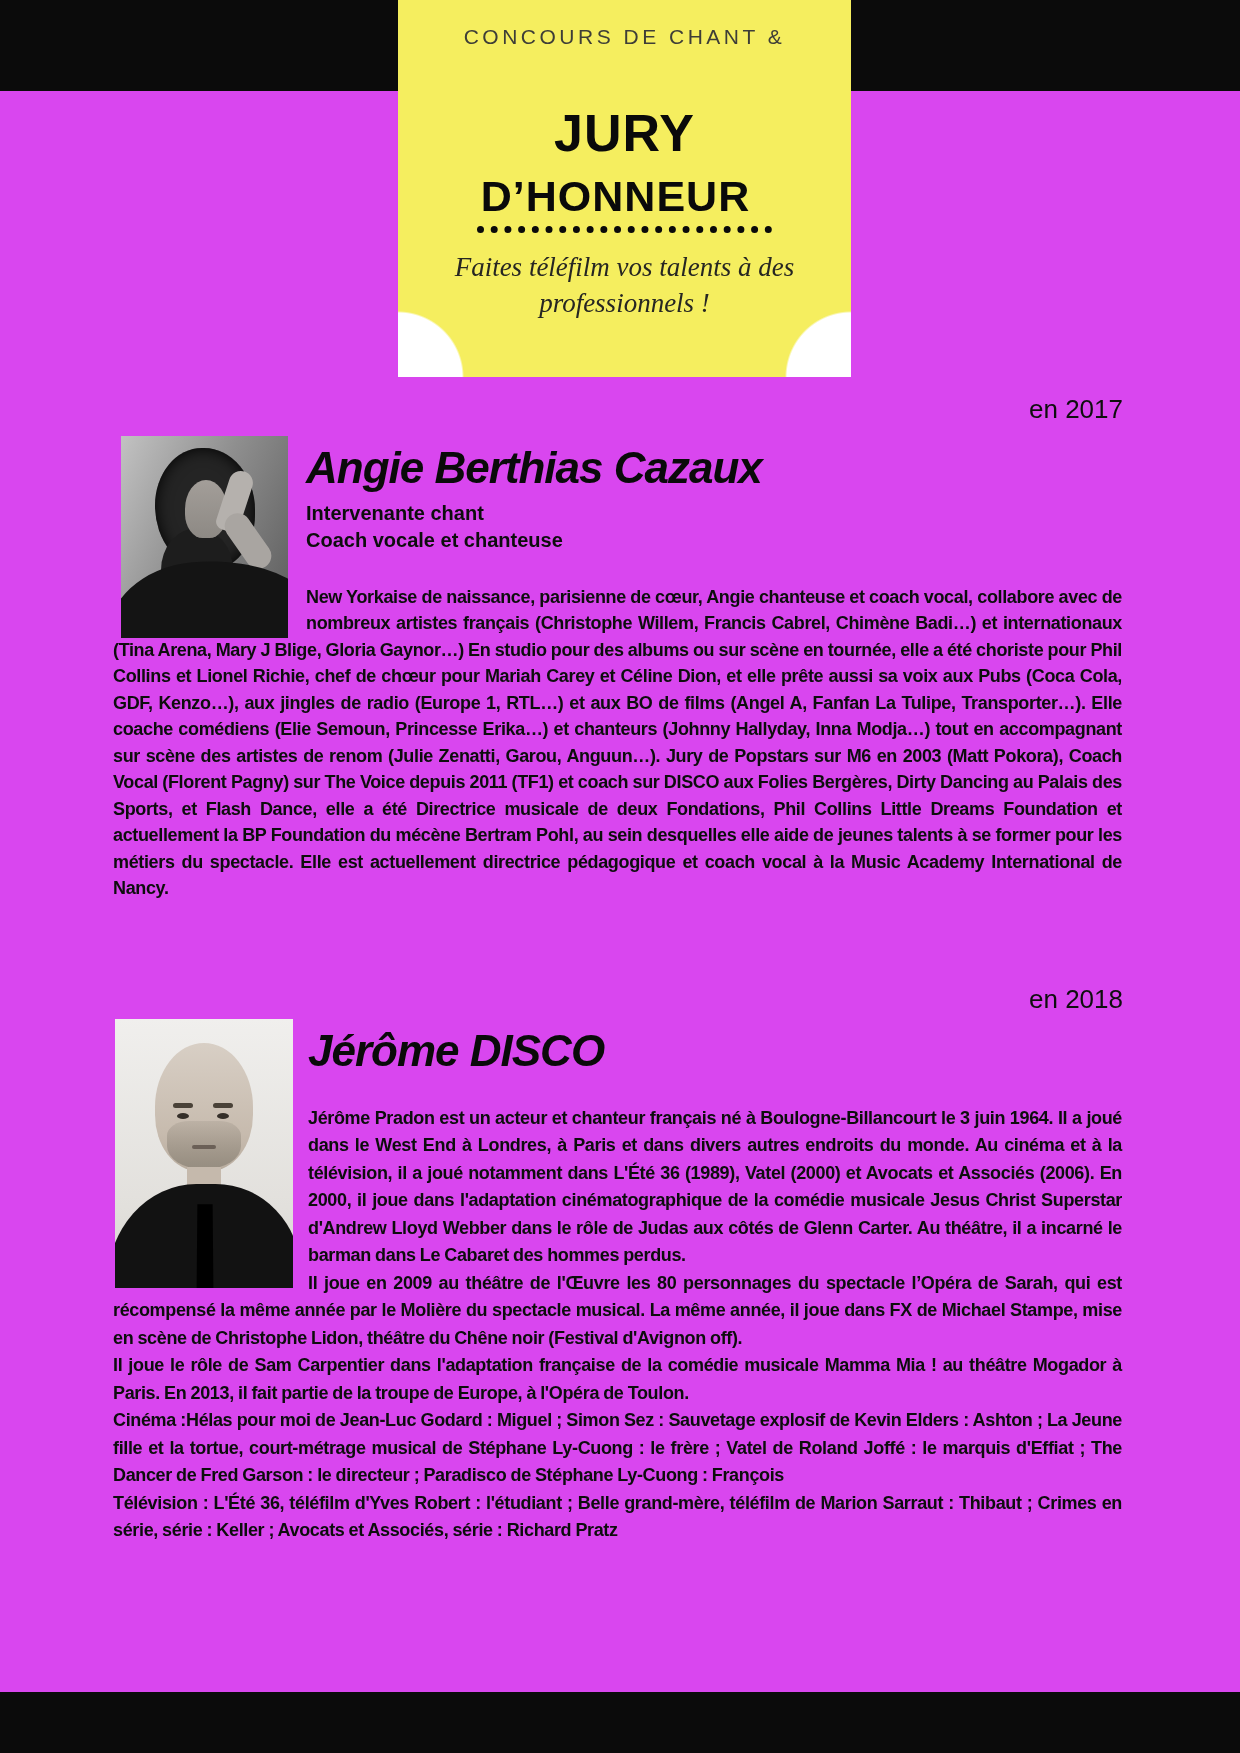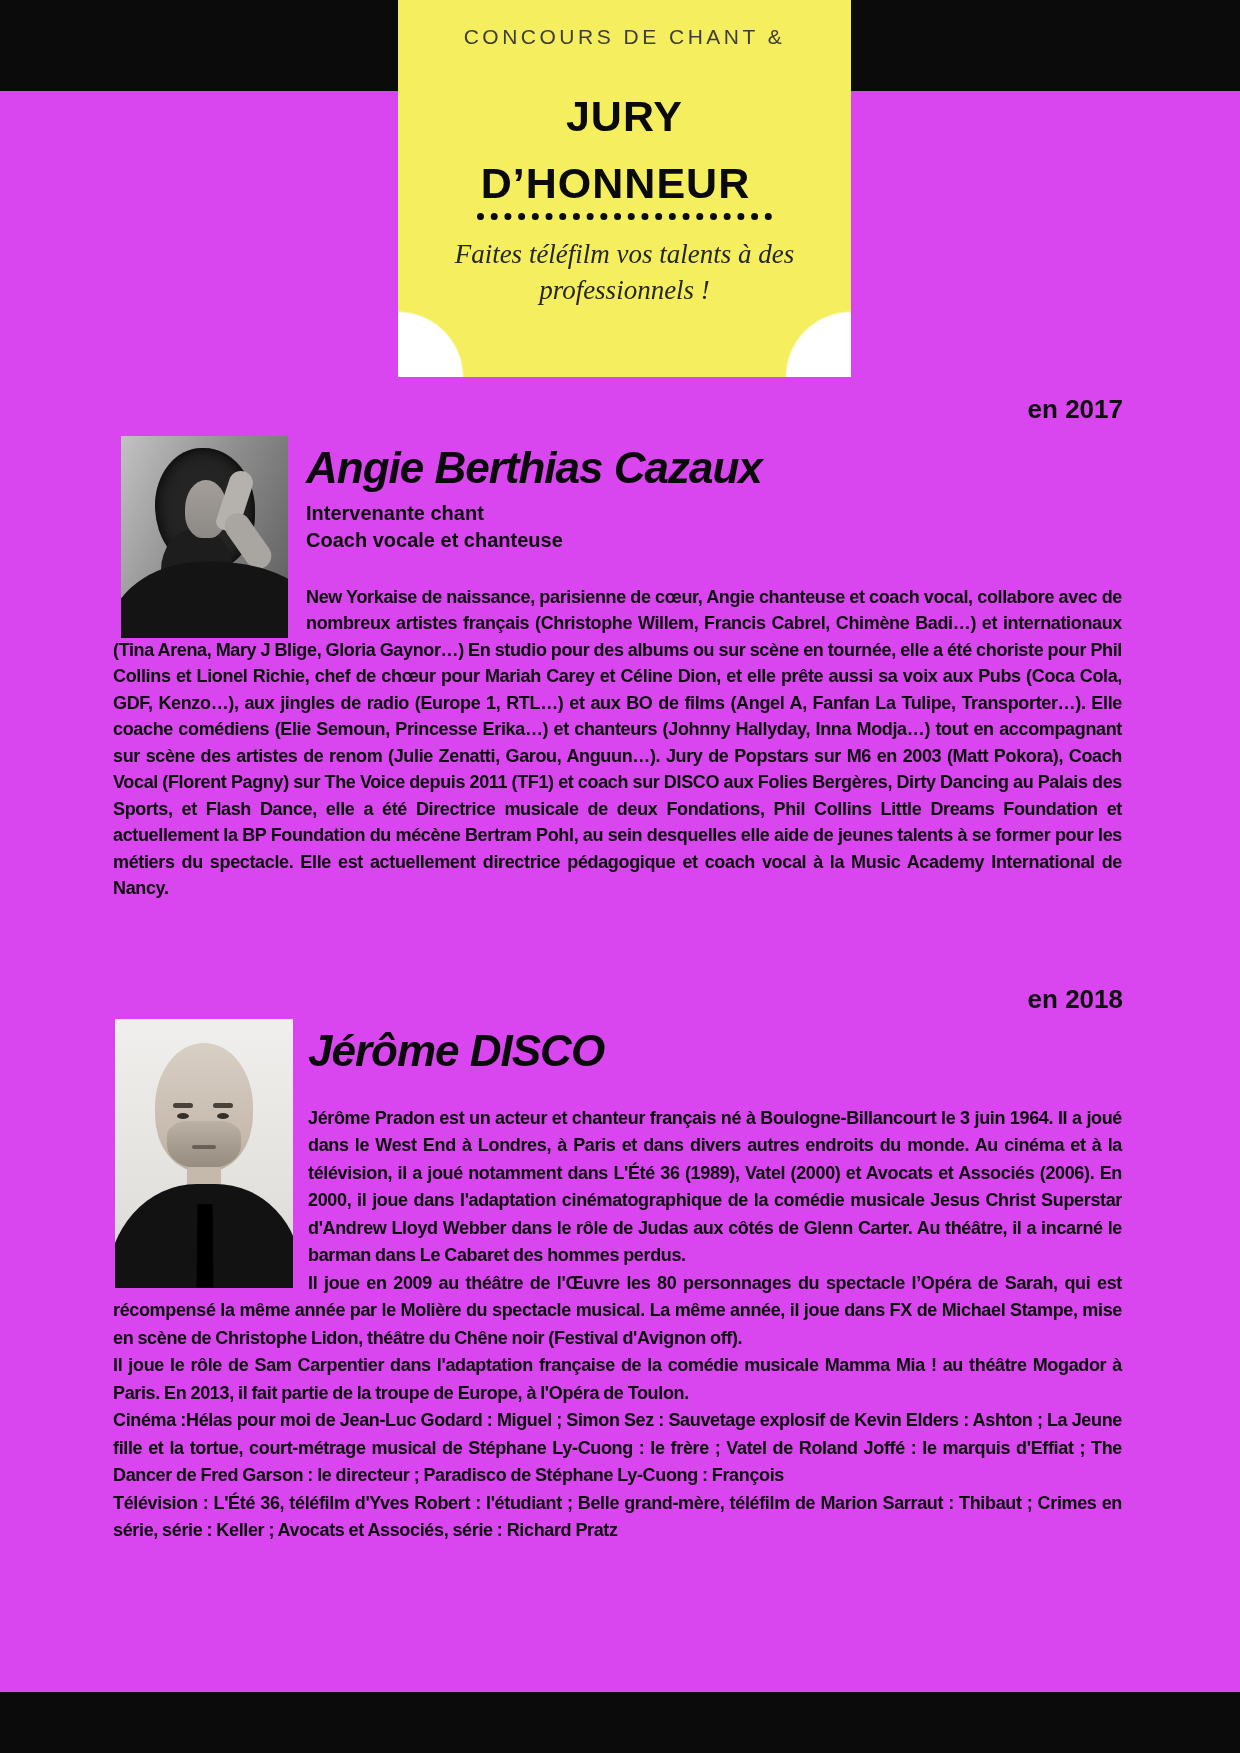--- a/index.html
+++ b/index.html
@@ -14,29 +14,29 @@
   .banner-bg{position:absolute;left:398px;top:0;width:453px;height:377px;}
   .banner-bg .bg-main{position:absolute;left:0;top:0;width:453px;height:305px;background:#f5ee5f;}
   .banner-bg .bg-tab{position:absolute;left:0;top:305px;width:453px;height:72px;
       background:
         radial-gradient(circle 66px at 0% 100%, #ffffff 0 64px, rgba(255,255,255,0) 66px),
         radial-gradient(circle 66px at 100% 100%, #ffffff 0 64px, rgba(255,255,255,0) 66px),
         #f5ee5f;}
   .banner-text{position:absolute;left:398px;top:0;width:453px;text-align:center;z-index:3;}
   .eyebrow{padding-top:22px;font-size:21px;line-height:30px;letter-spacing:3.5px;
            color:#3e3e37;font-weight:400;}
-  .title1{margin-top:42px;font-size:43px;line-height:1.05;font-weight:700;letter-spacing:1px;color:#0a0a0a;}
-  .title2-wrap{display:inline-block;margin-top:22px;border-bottom:7px dotted #0a0a0a;
+  .title1{margin-top:54px;font-size:52px;line-height:1.05;font-weight:700;letter-spacing:1px;color:#0a0a0a;}
+  .title2-wrap{display:inline-block;margin-top:13px;border-bottom:7px dotted #0a0a0a;
                padding:0 22px 7px 4px;}
   .title2{font-size:43px;line-height:1.05;font-weight:700;letter-spacing:1px;color:#0a0a0a;}
   .tagline{margin-top:16px;font-family:"Liberation Serif",serif;font-style:italic;
            font-size:27px;line-height:36px;color:#262622;}
 
   
-  .year{position:absolute;right:117px;font-weight:700;font-size:26px;color:#0e0e0e;}
+  .year{position:absolute;right:117px;font-weight:400;font-size:26px;color:#0e0e0e;}
   #year-2017{top:394px;}
   #year-2018{top:984px;}
 
   
   .profile{position:absolute;left:113px;width:1009px;}
   #profile-angie{top:436px;}
   #profile-jerome{top:1019px;}
 
   .profile-name{font-style:italic;font-weight:700;font-size:44px;line-height:1.08;
                 letter-spacing:-1px;color:#0a0a0a;}

